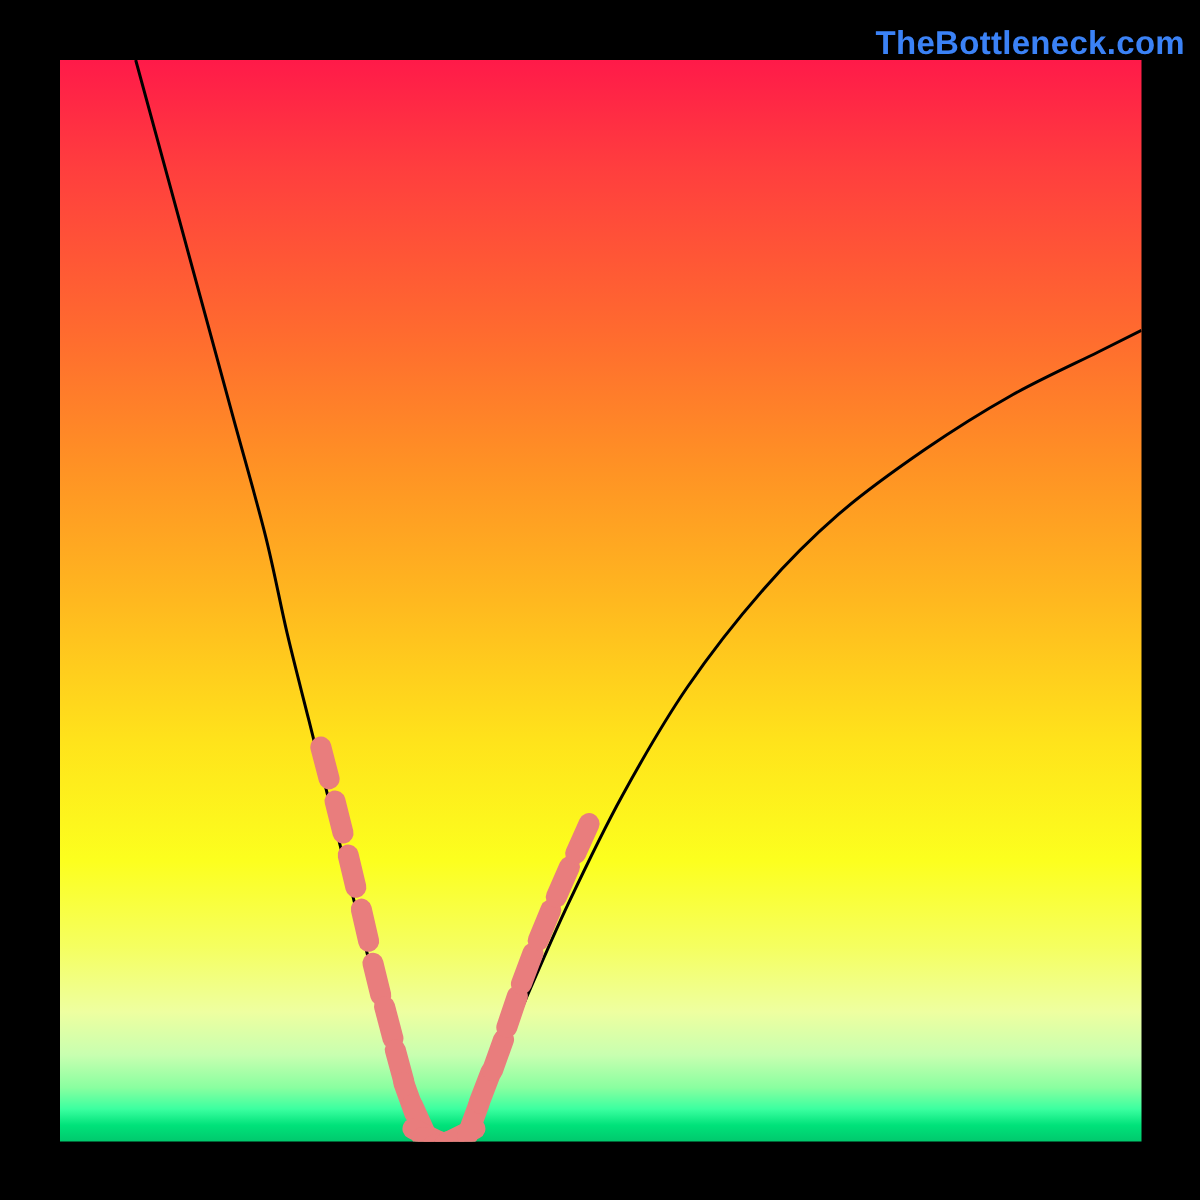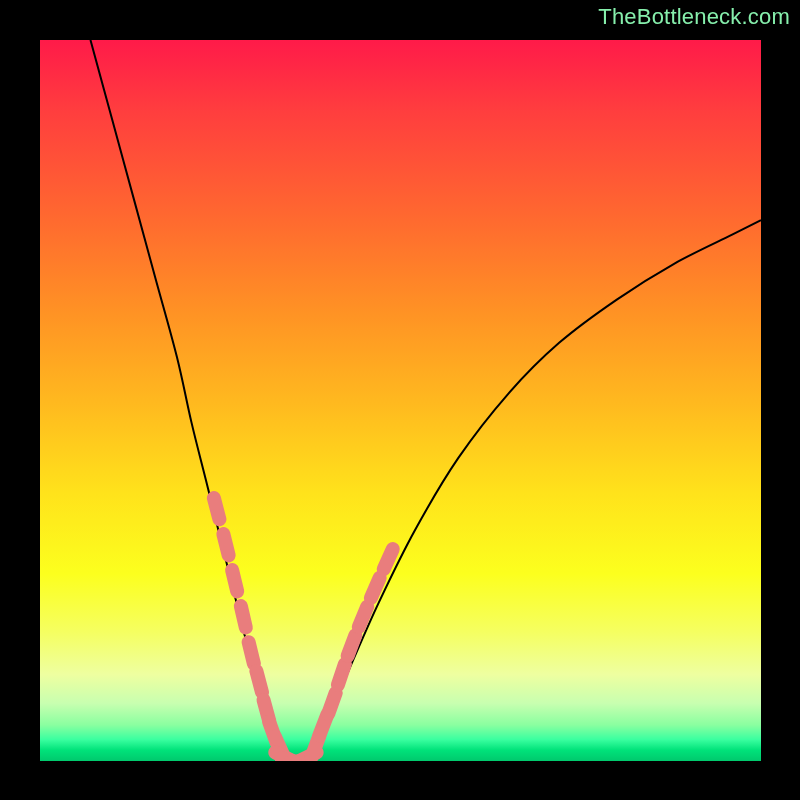--- a/index.html
+++ b/index.html
@@ -36,25 +36,25 @@
       #eeffa0 88%,
       #c8ffb0 92%,
       #8affa0 95%,
       #3bffa0 97%,
       #00e27a 98.5%,
       #00c96d 100%
     );
   }
   .watermark {
     position: absolute;
-    top: 4px;
+    top: 16px;
     right: 10px;
-    color: #86efac;
+    color: #3b82f6;
     font-size: 22px;
-    font-weight: 400;
+    font-weight: 700;
     letter-spacing: 0.2px;
     white-space: nowrap;
   }
   svg.curve {
     position: absolute;
     left: 0;
     top: 0;
   }
 </style>
 </head>

